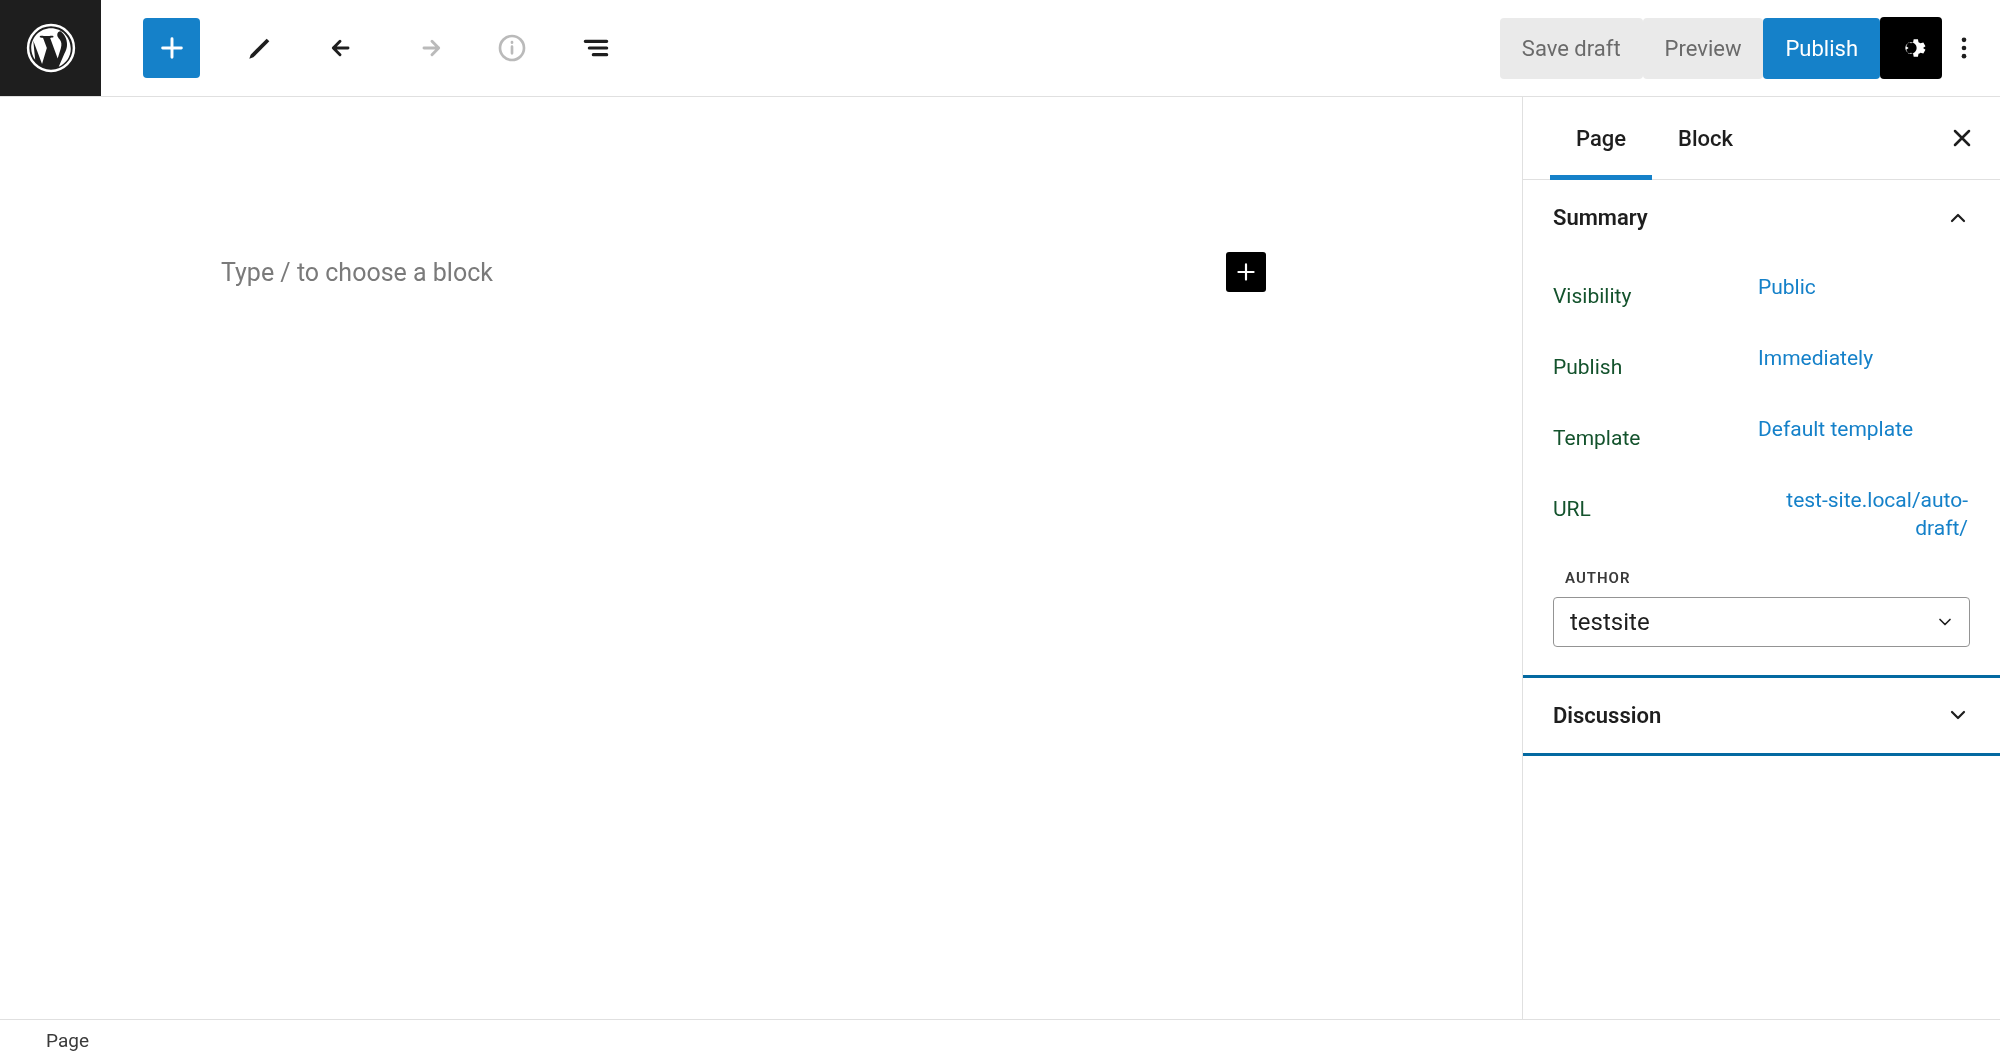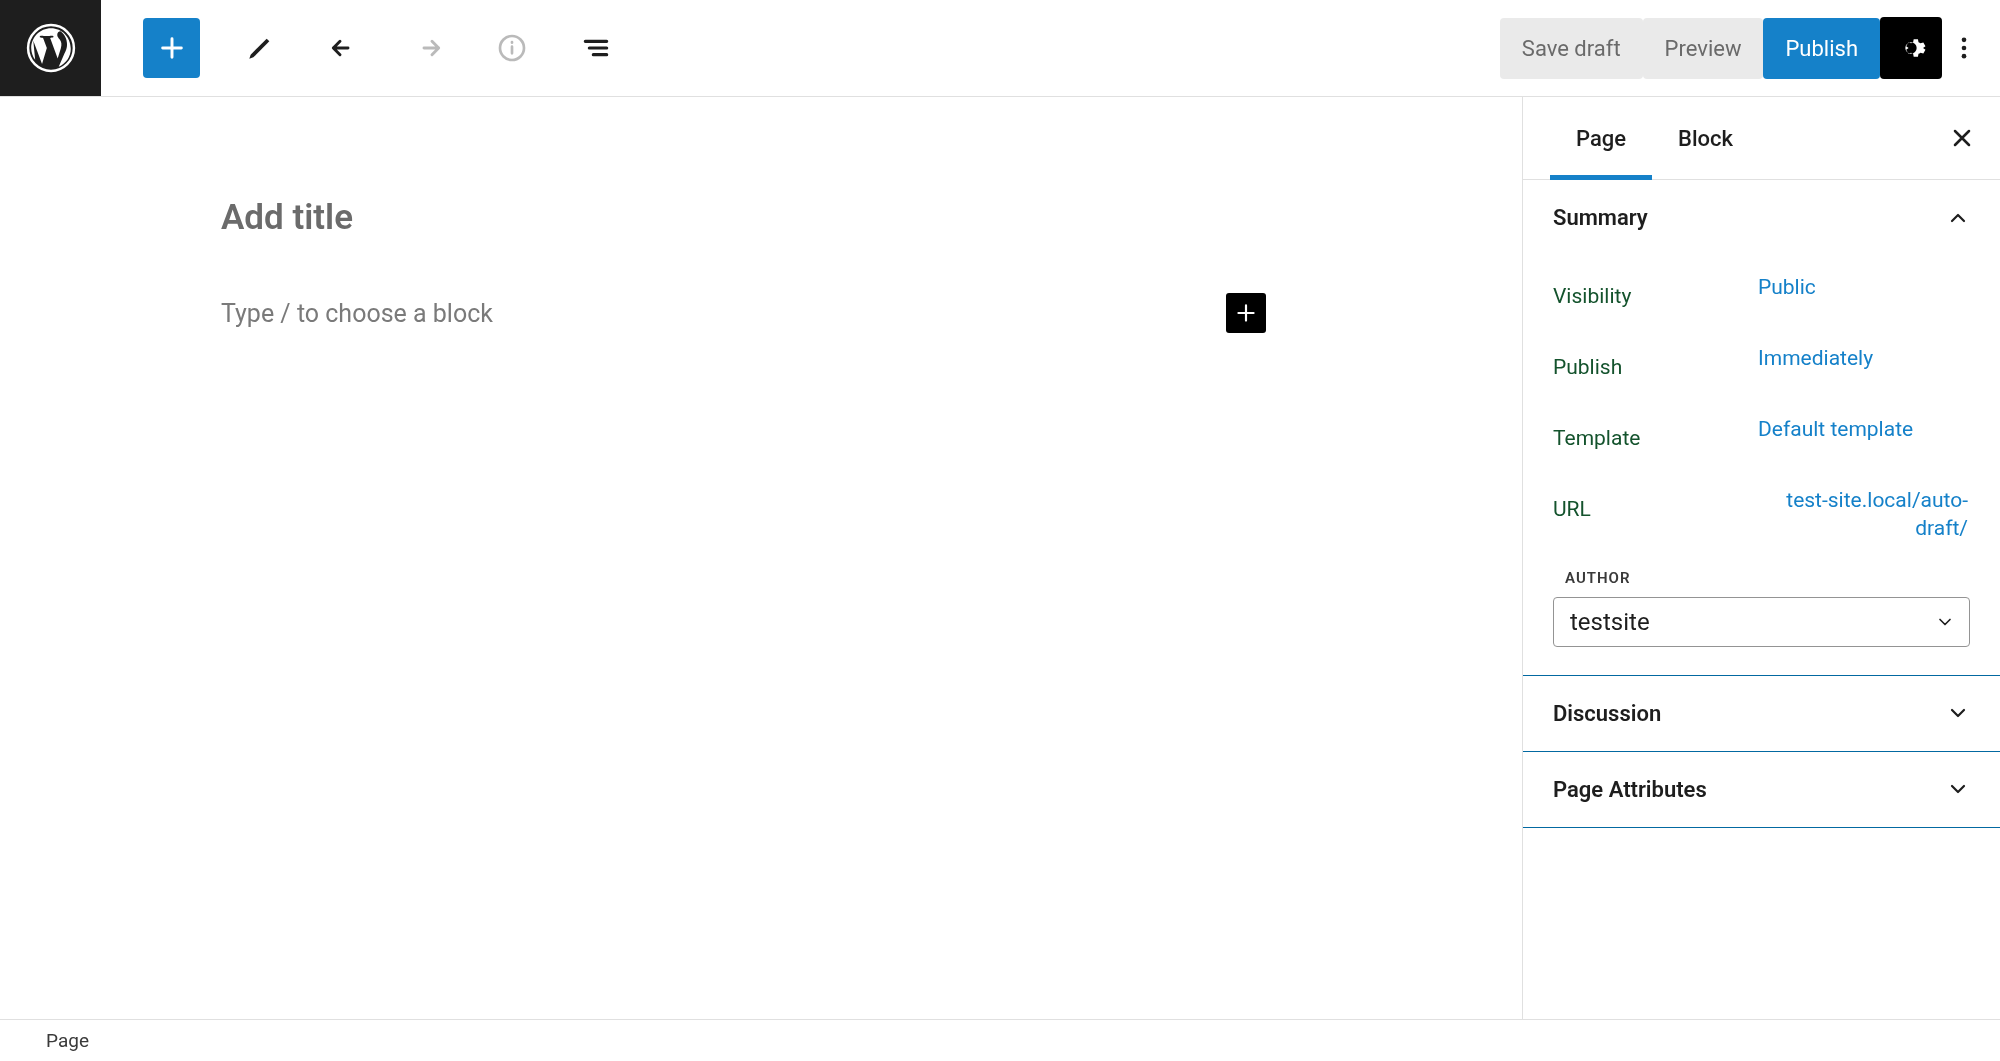--- a/index.html
+++ b/index.html
@@ -41,21 +41,21 @@
     .inline-add svg { width: 26px; height: 26px; }
     
     
     .sidebar { width: 478px; border-left: 1px solid #e0e0e0; display: flex; flex-direction: column; overflow-y: auto; }
     
     .tabs { display: flex; align-items: center; border-bottom: 1px solid #e0e0e0; height: 83px; position: relative; padding-left: 27px; }
     .tab { padding: 0 26px; height: 100%; display: flex; align-items: center; font-size: 22px; font-weight: 500; color: #1e1e1e; position: relative; }
     .tab.active::after { content: ''; position: absolute; bottom: -1px; left: 0; right: 0; height: 5px; background: #1581c9; }
     .close-tab { margin-left: auto; margin-right: 20px; width: 36px; height: 36px; display: flex; align-items: center; justify-content: center; }
     
-    .panel { border-bottom: 1px solid #0369a1; }
+    .panel { border-bottom: 3px solid #0369a1; }
     .panel-header { display: flex; align-items: center; padding: 25px 30px 25px 30px; font-size: 22px; font-weight: 600; }
     .panel-header .chev { margin-left: auto; }
     
     .panel-body { padding: 0 30px 28px 30px; }
     
     .summary-row { display: flex; align-items: flex-start; padding: 18px 0; }
     .summary-label { width: 205px; font-size: 21px; color: #14532d; margin-top: 11px; }
     .summary-value { font-size: 21px; color: #1581c9; max-width: 210px; line-height: 1.35; text-align: right; }
     
     .checkbox-row { display: flex; align-items: center; padding: 18px 0 18px 0; }
@@ -130,21 +130,20 @@
             <circle cx="12" cy="5" r="2" fill="#1e1e1e"></circle>
             <circle cx="12" cy="12" r="2" fill="#1e1e1e"></circle>
             <circle cx="12" cy="19" r="2" fill="#1e1e1e"></circle>
           </svg>
       </div>
     </div>
   </div>
 
   <div class="main">
     <div class="editor">
-      <input class="title-input" placeholder="Add title" style="">
       <div class="block-row">
         <input class="block-input" placeholder="Type / to choose a block" style="">
         <div class="inline-add">
           <svg viewBox="0 0 24 24">
               <path d="M12 5v14M5 12h14" stroke="#fff" stroke-width="2" stroke-linecap="round"></path>
             </svg>
         </div>
       </div>
     </div>
 
@@ -204,29 +203,19 @@
         <div class="panel-header">
           <span>Discussion</span>
           <span class="chev">
             <svg viewBox="0 0 24 24" width="24" height="24">
                 <path d="M6 9l6 6 6-6" stroke="#1e1e1e" stroke-width="2.2" fill="none" stroke-linecap="round" stroke-linejoin="round"></path>
               </svg>
           </span>
         </div>
       </div>
 
-      <div class="panel">
-        <div class="panel-header">
-          <span>Page Attributes</span>
-          <span class="chev">
-            <svg viewBox="0 0 24 24" width="24" height="24">
-                <path d="M6 9l6 6 6-6" stroke="#1e1e1e" stroke-width="2.2" fill="none" stroke-linecap="round" stroke-linejoin="round"></path>
-              </svg>
-          </span>
-        </div>
-      </div>
     </div>
   </div>
 
   <div class="footer-bar">
     <span>Page</span>
   </div>
 </div>
 
 </body></html>

